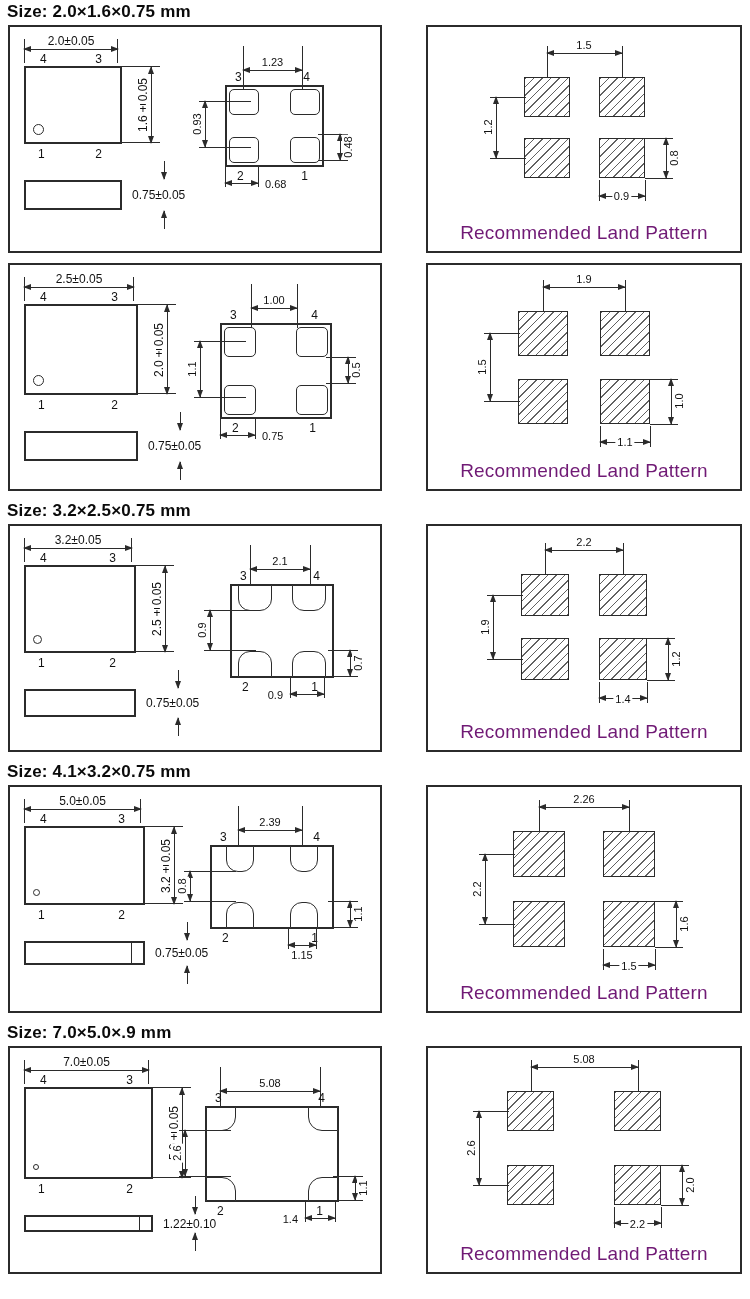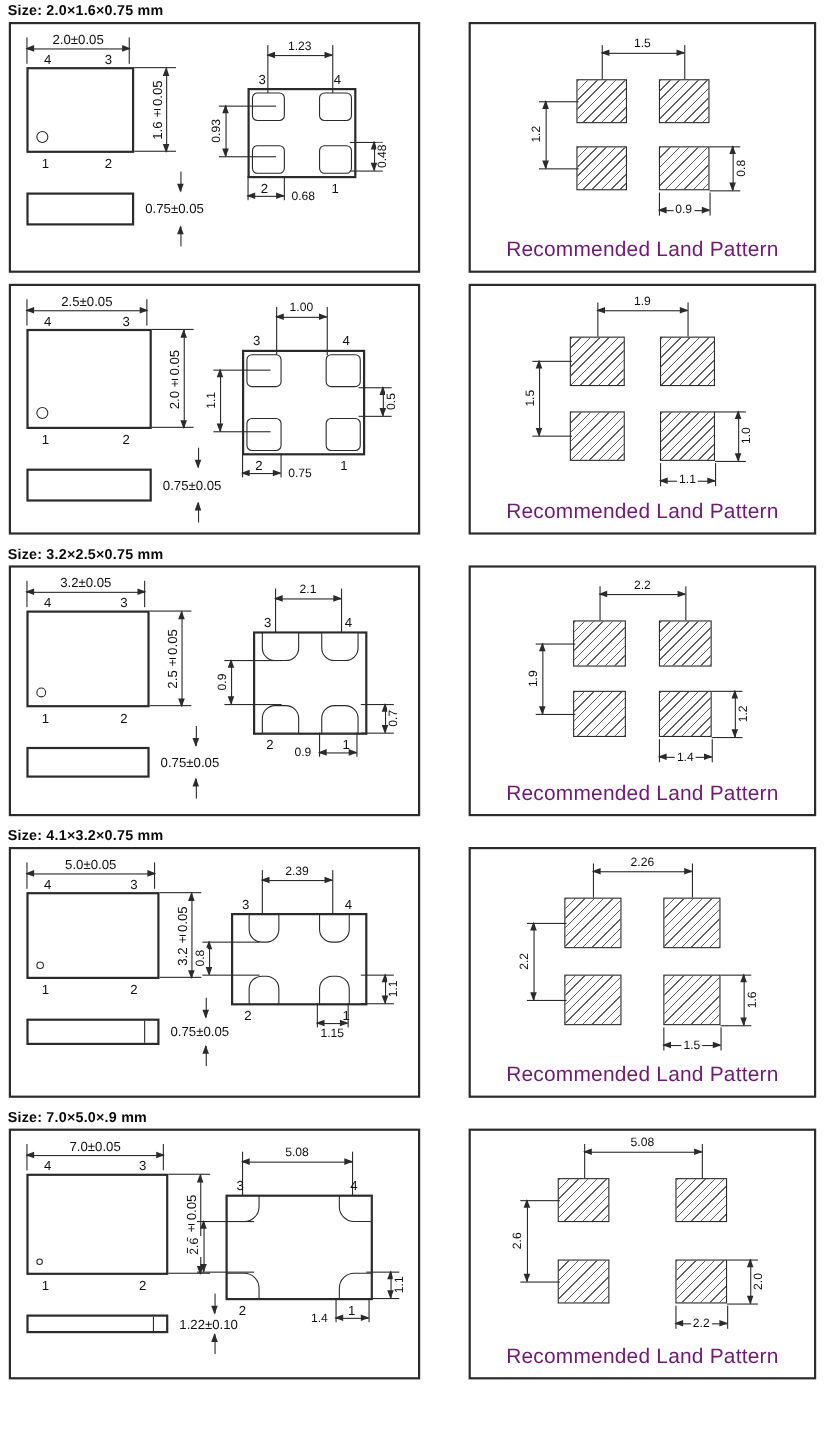--- a/index.html
+++ b/index.html
@@ -1,18 +1,18 @@
 <!DOCTYPE html>
 <html><head>
 <meta charset="utf-8">
 <style>
   html,body{margin:0;padding:0;background:#fff;}
   body{width:750px;font-family:"Liberation Sans",sans-serif;color:#111;-webkit-font-smoothing:antialiased;}
   .section{margin:0 0 10px 0;}
-  .title{font-size:13px;font-weight:bold;margin:2px 0 3px 7px;letter-spacing:.2px;color:#0a0a0a;}
+  .title{font-size:17px;font-weight:bold;margin:2px 0 3px 7px;letter-spacing:.2px;color:#0a0a0a;}
   .boxes{display:flex;margin:0 8px;}
   .box{border:2px solid #2b2b2b;height:224px;position:relative;background:#fff;box-sizing:content-box;}
   .box-left{width:370px;margin-right:44px;}
   .box-right{width:312px;}
 
   
   .dimh{position:absolute;height:1px;background:#2b2b2b;}
   .dimh::before{content:"";position:absolute;left:-1px;top:-3px;border:3px solid transparent;border-left:none;border-right:8px solid #2b2b2b;}
   .dimh::after{content:"";position:absolute;right:-1px;top:-3px;border:3px solid transparent;border-right:none;border-left:8px solid #2b2b2b;}
   .dimv{position:absolute;width:1px;background:#2b2b2b;}
@@ -47,21 +47,21 @@
   .tv-hext-b{left:calc(100% + 4px);top:calc(33px + var(--tvh));width:38px;}
   .tv-hdim{left:calc(100% + 33px);top:32px;height:calc(var(--tvh) + 2px);}
   .sv-rect{position:absolute;left:0;top:calc(33px + var(--tvh) + 38px);width:100%;height:var(--svh);border:2px solid #2b2b2b;box-sizing:content-box;}
   .s4 .sv-rect::after,.s5 .sv-rect::after{content:"";position:absolute;right:11px;top:0;bottom:0;border-left:1.5px solid #2b2b2b;}
   .sv-lab{left:calc(100% + 12px);top:calc(33px + var(--tvh) + 40px + var(--svh)/2);transform:translateY(-50%);font-size:12px;}
   .sv-arr-t{left:calc(100% + 46px);top:calc(33px + var(--tvh) + 19px);height:18px;}
   .sv-arr-b{left:calc(100% + 46px);top:calc(33px + var(--tvh) + 42px + var(--svh) + 1px);height:18px;}
 
   
   .bv{position:absolute;left:var(--bvx);top:16px;width:var(--bvw);}
-  .bv-tdim{left:var(--tdx);top:12px;width:var(--tdw);}
+  .bv-tdim{left:var(--tdx);top:27px;width:var(--tdw);}
   .bv-text-l{left:var(--tdx);top:3px;height:44px;}
   .bv-text-r{left:calc(var(--tdx) + var(--tdw));top:3px;height:44px;}
   .bv-p3{top:28px;left:10px;}
   .bv-p4{top:28px;right:10px;}
   .bv-rect{position:absolute;left:0;top:42px;width:100%;height:var(--bvh);border:2px solid #2b2b2b;box-sizing:content-box;}
   .bv-pad{position:absolute;width:var(--bpw);height:var(--bph);border:1.5px solid #2b2b2b;box-sizing:border-box;background:#fff;}
   .s1 .bv-pad.tl,.s2 .bv-pad.tl{left:2px;top:2px;border-radius:5px;}
   .s1 .bv-pad.tr,.s2 .bv-pad.tr{right:2px;top:2px;border-radius:5px;}
   .s1 .bv-pad.bl,.s2 .bv-pad.bl{left:2px;bottom:2px;border-radius:5px;}
   .s1 .bv-pad.br,.s2 .bv-pad.br{right:2px;bottom:2px;border-radius:5px;}

